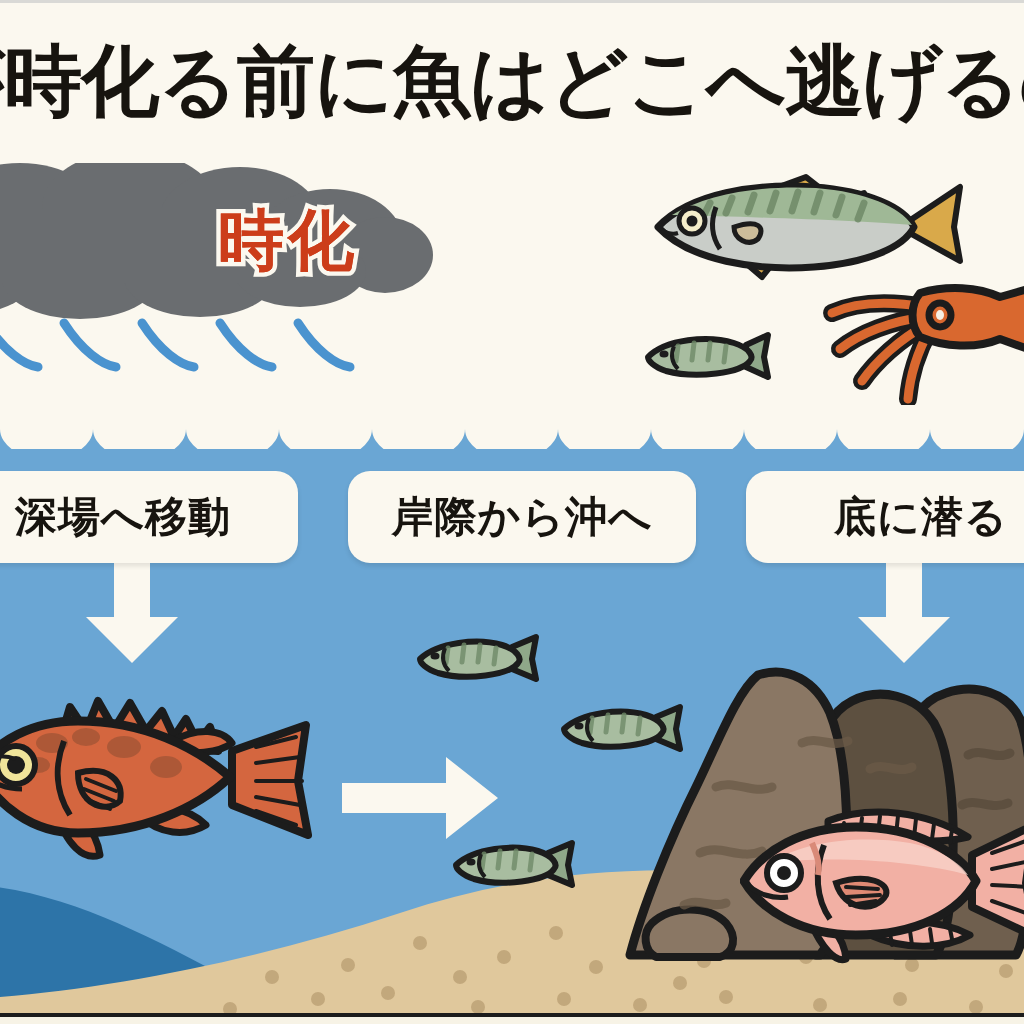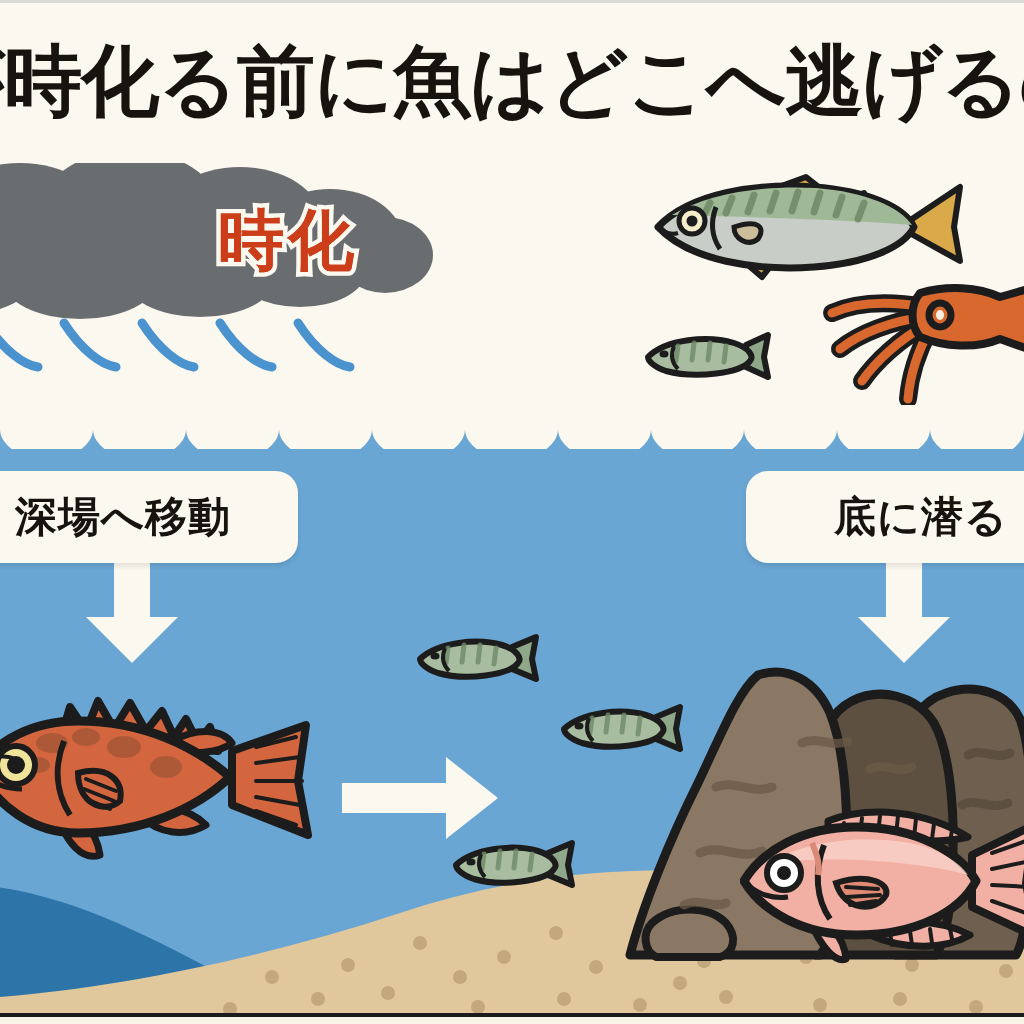--- a/index.html
+++ b/index.html
@@ -345,20 +345,21 @@
           <circle cx="680" cy="136" r="7"></circle>
         </g>
       </svg>
     </div>
 
     <div class="bottom-line"></div>
   </div>
 
   <div class="labelbox" id="box1">深場へ移動</div>
 
+  <div class="labelbox" id="box2">岸際から沖へ</div>
 
   <div class="labelbox" id="box3">底に潜る</div>
 
   <div class="arrow" id="arrow-down-1">
     <svg width="96" height="104" viewBox="0 0 96 104">
       <path d="M30 0 H66 V58 H94 L48 104 L2 58 H30 Z" fill="#fbf8ef"></path>
     </svg>
   </div>
 
   <div class="arrow" id="arrow-down-3">

